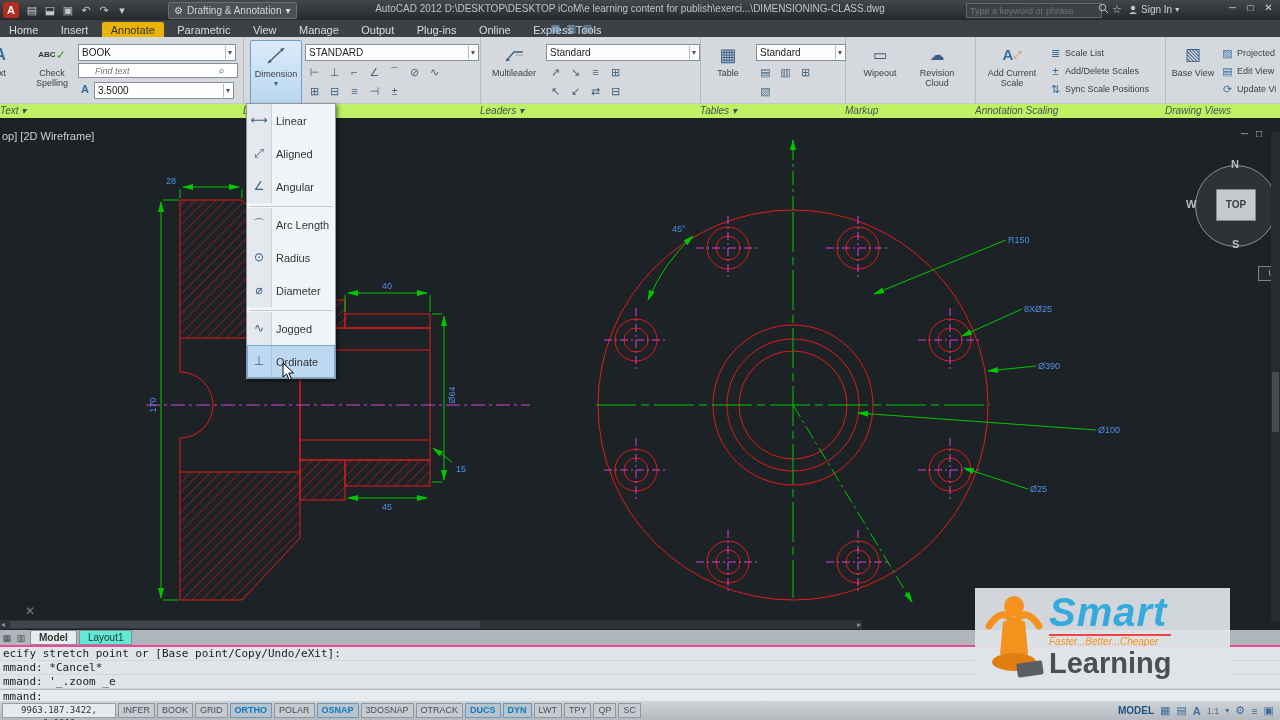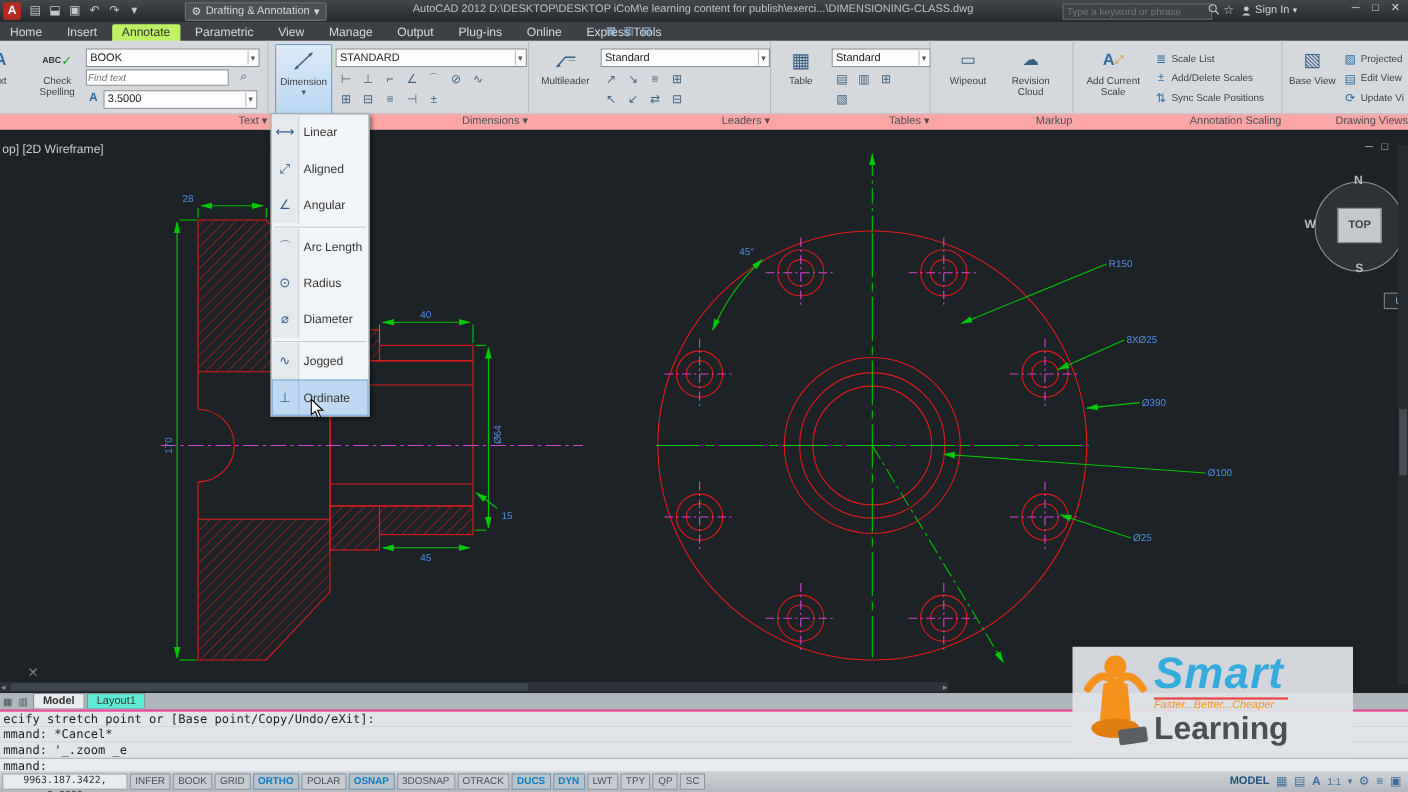--- a/index.html
+++ b/index.html
@@ -16,40 +16,40 @@
   #titletext{position:absolute;left:330px;top:3px;width:600px;text-align:center;color:#bfc3c7;font-size:10px;
     white-space:nowrap;overflow:hidden;}
   #searchbox{position:absolute;left:966px;top:3px;width:128px;height:13px;background:#3d4145;border:1px solid #63686d;
     color:#c5c9cd;font-size:9px;padding:0 3px;font-family:"Liberation Sans",sans-serif;}
   .tb-ico{position:absolute;top:3px;color:#c4c8cc;font-size:11px;}
   #signin{position:absolute;left:1128px;top:4px;color:#cfd3d7;font-size:10px;display:flex;gap:3px;align-items:center;}
   .winbtn{position:absolute;top:1px;width:17px;height:14px;color:#d4d8dc;text-align:center;line-height:14px;font-size:10px;}
   
   #tabrow{position:absolute;left:0;top:20px;width:1280px;height:17px;background:#3d4145;}
   .rtab{display:inline-block;height:17px;line-height:17px;padding:0 9px;color:#d9dde1;font-size:11px;}
-  .rtab.active{background:#bef264;color:#333;border-radius:2px 2px 0 0;}
+  .rtab.active{background:#eab308;color:#333;border-radius:2px 2px 0 0;}
   .tabrow-mini{position:absolute;top:2px;width:15px;height:13px;color:#8fb8dc;font-size:10px;text-align:center;line-height:13px;}
   
   #ribbon{position:absolute;left:0;top:37px;width:1280px;height:81px;background:#d5d9dd;border-bottom:1px solid #8f969c;}
   .panel{position:absolute;top:0;height:81px;border-right:1px solid #b7bcc1;}
-  .plabel{position:absolute;left:0;bottom:0;width:100%;height:14px;line-height:14px;text-align:right;
-    font-size:10px;color:#4a4f54;background:#fca5a5;border-top:1px solid #c2c7cc;white-space:nowrap;overflow:hidden;}
+  .plabel{position:absolute;left:0;bottom:0;width:100%;height:14px;line-height:14px;text-align:left;
+    font-size:10px;color:#4a4f54;background:#bef264;border-top:1px solid #c2c7cc;white-space:nowrap;overflow:hidden;font-style:italic;}
   .bigbtn{position:absolute;top:3px;height:62px;display:flex;flex-direction:column;align-items:center;
     justify-content:flex-start;font-size:9px;color:#3a3f44;text-align:center;line-height:10px;}
   .bigbtn .bico{height:26px;display:flex;align-items:center;justify-content:center;margin-top:2px;}
   .bigbtn.pressed{background:linear-gradient(#dcebf9,#b9d7f1);border:1px solid #6f9fd0;border-radius:2px;}
   .combo{position:absolute;height:15px;background:#fdfdfd;border:1px solid #898f96;font-size:10px;color:#222;
     display:flex;justify-content:space-between;align-items:center;padding:0 3px;line-height:13px;}
   .combo .arr{color:#555;font-size:8px;border-left:1px solid #b5bac0;padding-left:2px;margin-left:3px;}
   .tico{position:absolute;width:19px;height:16px;line-height:16px;text-align:center;font-size:11px;color:#44627e;}
   .rowbtn{position:absolute;height:16px;display:flex;align-items:center;gap:3px;font-size:9px;color:#3a3f44;white-space:nowrap;}
   .rowbtn .ric{color:#2f6ea5;font-size:11px;width:13px;text-align:center;}
   input{outline:none;}
   .findinput{position:absolute;height:13px;border:1px solid #898f96;font-size:9px;font-style:italic;
-    color:#666;padding:0 1px;background:#fff;font-family:"Liberation Sans",sans-serif;}
+    color:#666;padding:0 16px;background:#fff;font-family:"Liberation Sans",sans-serif;}
   
   #dimmenu{position:absolute;left:246px;top:103px;width:88px;background:#f2f5f8;border:1px solid #8f969c;
     box-shadow:2px 2px 4px rgba(0,0,0,.45);z-index:10;}
   .mitem{height:33px;display:flex;align-items:center;font-size:11px;color:#333;}
   .mitem .mico{width:24px;height:33px;line-height:33px;text-align:center;font-size:12px;color:#3a5f86;
     background:#e4e9ee;border-right:1px solid #ccd1d6;flex:0 0 24px;}
   .mitem .mlbl{padding-left:4px;white-space:nowrap;}
   .mitem.hl{background:#bed8f2;outline:1px solid #78a9d8;outline-offset:-1px;}
   .mitem.hl .mico{background:#bed8f2;border-right-color:#9fc3e5;}
   .msep{height:3px;border-bottom:1px solid #c3c9cf;margin:0 2px 1px 2px;}

